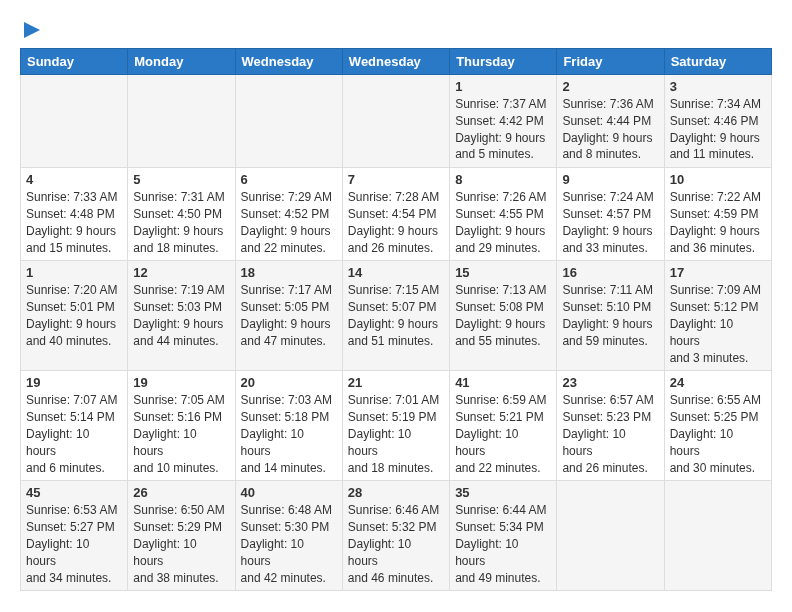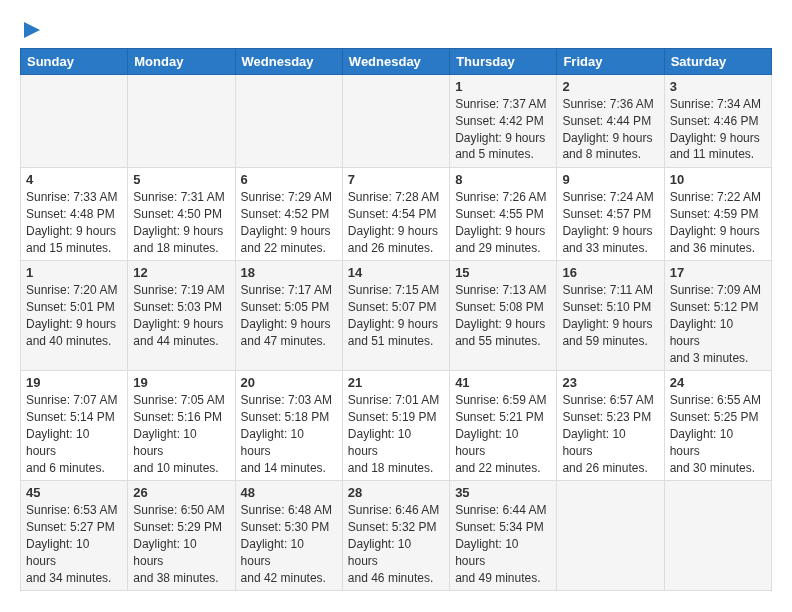--- a/index.html
+++ b/index.html
@@ -241,21 +241,21 @@
         <tr>
           <td>
             <span class="day-num">45</span>
             <div class="day-info">Sunrise: 6:53 AM<br>Sunset: 5:27 PM<br>Daylight: 10 hours<br>and 34 minutes.</div>
           </td>
           <td>
             <span class="day-num">26</span>
             <div class="day-info">Sunrise: 6:50 AM<br>Sunset: 5:29 PM<br>Daylight: 10 hours<br>and 38 minutes.</div>
           </td>
           <td>
-            <span class="day-num">48</span>
+            <span class="day-num">40</span>
             <div class="day-info">Sunrise: 6:48 AM<br>Sunset: 5:30 PM<br>Daylight: 10 hours<br>and 42 minutes.</div>
           </td>
           <td>
             <span class="day-num">28</span>
             <div class="day-info">Sunrise: 6:46 AM<br>Sunset: 5:32 PM<br>Daylight: 10 hours<br>and 46 minutes.</div>
           </td>
           <td>
             <span class="day-num">35</span>
             <div class="day-info">Sunrise: 6:44 AM<br>Sunset: 5:34 PM<br>Daylight: 10 hours<br>and 49 minutes.</div>
           </td>

